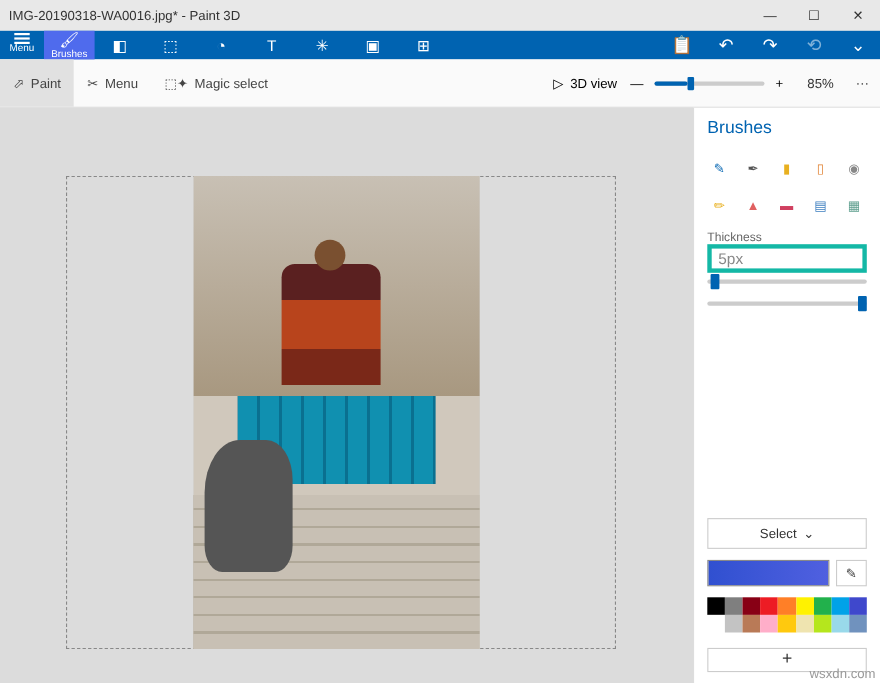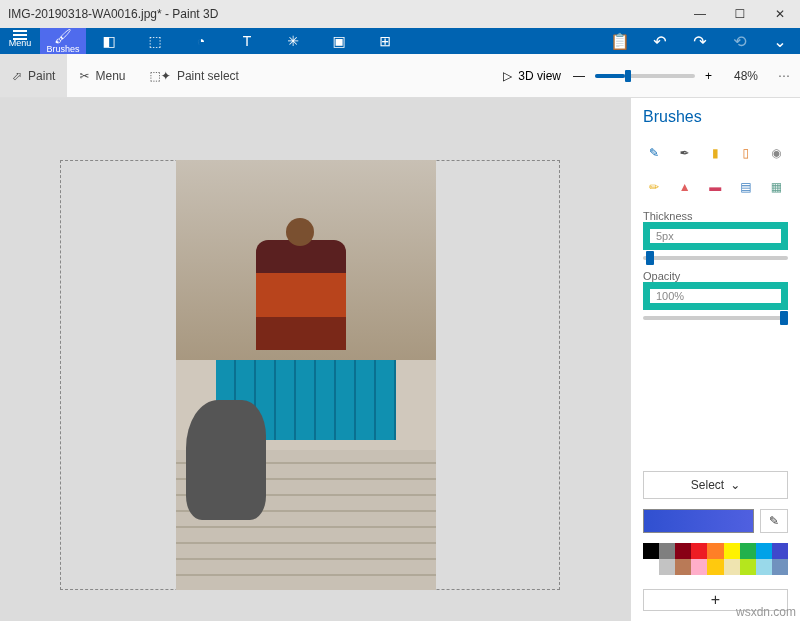--- a/index.html
+++ b/index.html
@@ -42,21 +42,21 @@
 .collage .bottom .bluewall { position: absolute; left: 40px; top: 0; width: 180px; height: 80px; background: repeating-linear-gradient(90deg, #1090b0 0 18px, #0a7090 18px 20px); }
 .collage .bottom .monkey { position: absolute; left: 10px; top: 40px; width: 80px; height: 120px; background: #555; border-radius: 40% 30% 20% 20%; }
 .collage .bottom .brick { position: absolute; left: 0; top: 90px; width: 260px; height: 140px; background: repeating-linear-gradient(0deg, #c8c0b4 0 14px, #b0a898 14px 16px), repeating-linear-gradient(90deg, transparent 0 38px, #b0a898 38px 40px); }
 
 .sidepanel { width: 170px; background: #fff; border-left: 1px solid #ddd; padding: 10px 12px; display: flex; flex-direction: column; gap: 10px; font-size: 12px; color: #333; overflow: hidden; }
 .sidepanel h3 { font-size: 16px; font-weight: 400; color: #0063b1; margin-bottom: 4px; }
 .brush-grid { display: grid; grid-template-columns: repeat(5, 1fr); gap: 8px; }
 .brush-grid .b { width: 22px; height: 26px; display: flex; align-items: center; justify-content: center; cursor: pointer; }
 .prop { }
 .prop .label-row { display: flex; justify-content: center; font-size: 11px; color: #666; margin-bottom: 4px; flex-direction: column; }
-.prop .val { border: 7px solid #14b8a6; padding: 1px 6px; font-size: 11px; color: #888; }
+.prop .val { border: 4px solid #14b8a6; padding: 1px 6px; font-size: 14px; color: #888; }
 .slider { height: 4px; background: #ccc; border-radius: 2px; position: relative; margin-top: 6px; }
 .slider .thumb { position: absolute; top: -5px; width: 8px; height: 14px; background: #0063b1; border-radius: 1px; }
 
 .mat-select { border: 1px solid #ccc; padding: 6px; display: flex; align-items: center; justify-content: center; gap: 6px; cursor: pointer; font-size: 12px; }
 .color-row { display: flex; gap: 6px; align-items: center; }
 .color-chip { flex: 1; height: 24px; background: linear-gradient(90deg, #3050d0, #5060e0); border: 1px solid #888; }
 .eyedrop { width: 28px; height: 24px; border: 1px solid #ccc; display: flex; align-items: center; justify-content: center; cursor: pointer; }
 .palette { display: grid; grid-template-columns: repeat(9, 1fr); gap: 0; }
 .palette div { height: 16px; cursor: pointer; }
 .addcolor { border: 1px solid #ccc; height: 22px; display: flex; align-items: center; justify-content: center; font-size: 16px; cursor: pointer; margin-top: 4px; color: #333; }
@@ -127,35 +127,35 @@
   <div class="tbtn active">
     <span>⬀</span>
     <span>Paint</span>
   </div>
   <div class="tbtn">
     <span>✂</span>
     <span>Menu</span>
   </div>
   <div class="tbtn">
     <span>⬚✦</span>
-    <span>Paint select</span>
+    <span>Magic select</span>
   </div>
   <div class="sep"></div>
   <div class="threed">
     <span>▷</span>
     <span>3D view</span>
   </div>
   <div class="zoom">
     <span style="cursor:pointer">—</span>
     <div class="zoom-slider">
       <div class="fill"></div>
       <div class="thumb"></div>
     </div>
     <span style="cursor:pointer">+</span>
-    <span class="pct">48%</span>
+    <span class="pct">85%</span>
   </div>
   <div class="more">⋯</div>
 </div>
 
 <div class="main">
   <div class="canvas-area">
     <div class="canvas-sel"></div>
     <div class="collage">
       <div class="top">
         <div class="monk"></div>
@@ -207,24 +207,20 @@
       <div class="label-row">
         <span>Thickness</span>
         <span class="val">5px</span>
       </div>
       <div class="slider">
         <div class="thumb" style="left:2%"></div>
       </div>
     </div>
 
     <div class="prop">
-      <div class="label-row">
-        <span>Opacity</span>
-        <span class="val">100%</span>
-      </div>
       <div class="slider">
         <div class="thumb" style="left:calc(100% - 8px)"></div>
       </div>
     </div>
 
     <div style="flex:1"></div>
 
     <div class="mat-select">
       <span>Select</span>
       <span>⌄</span>

